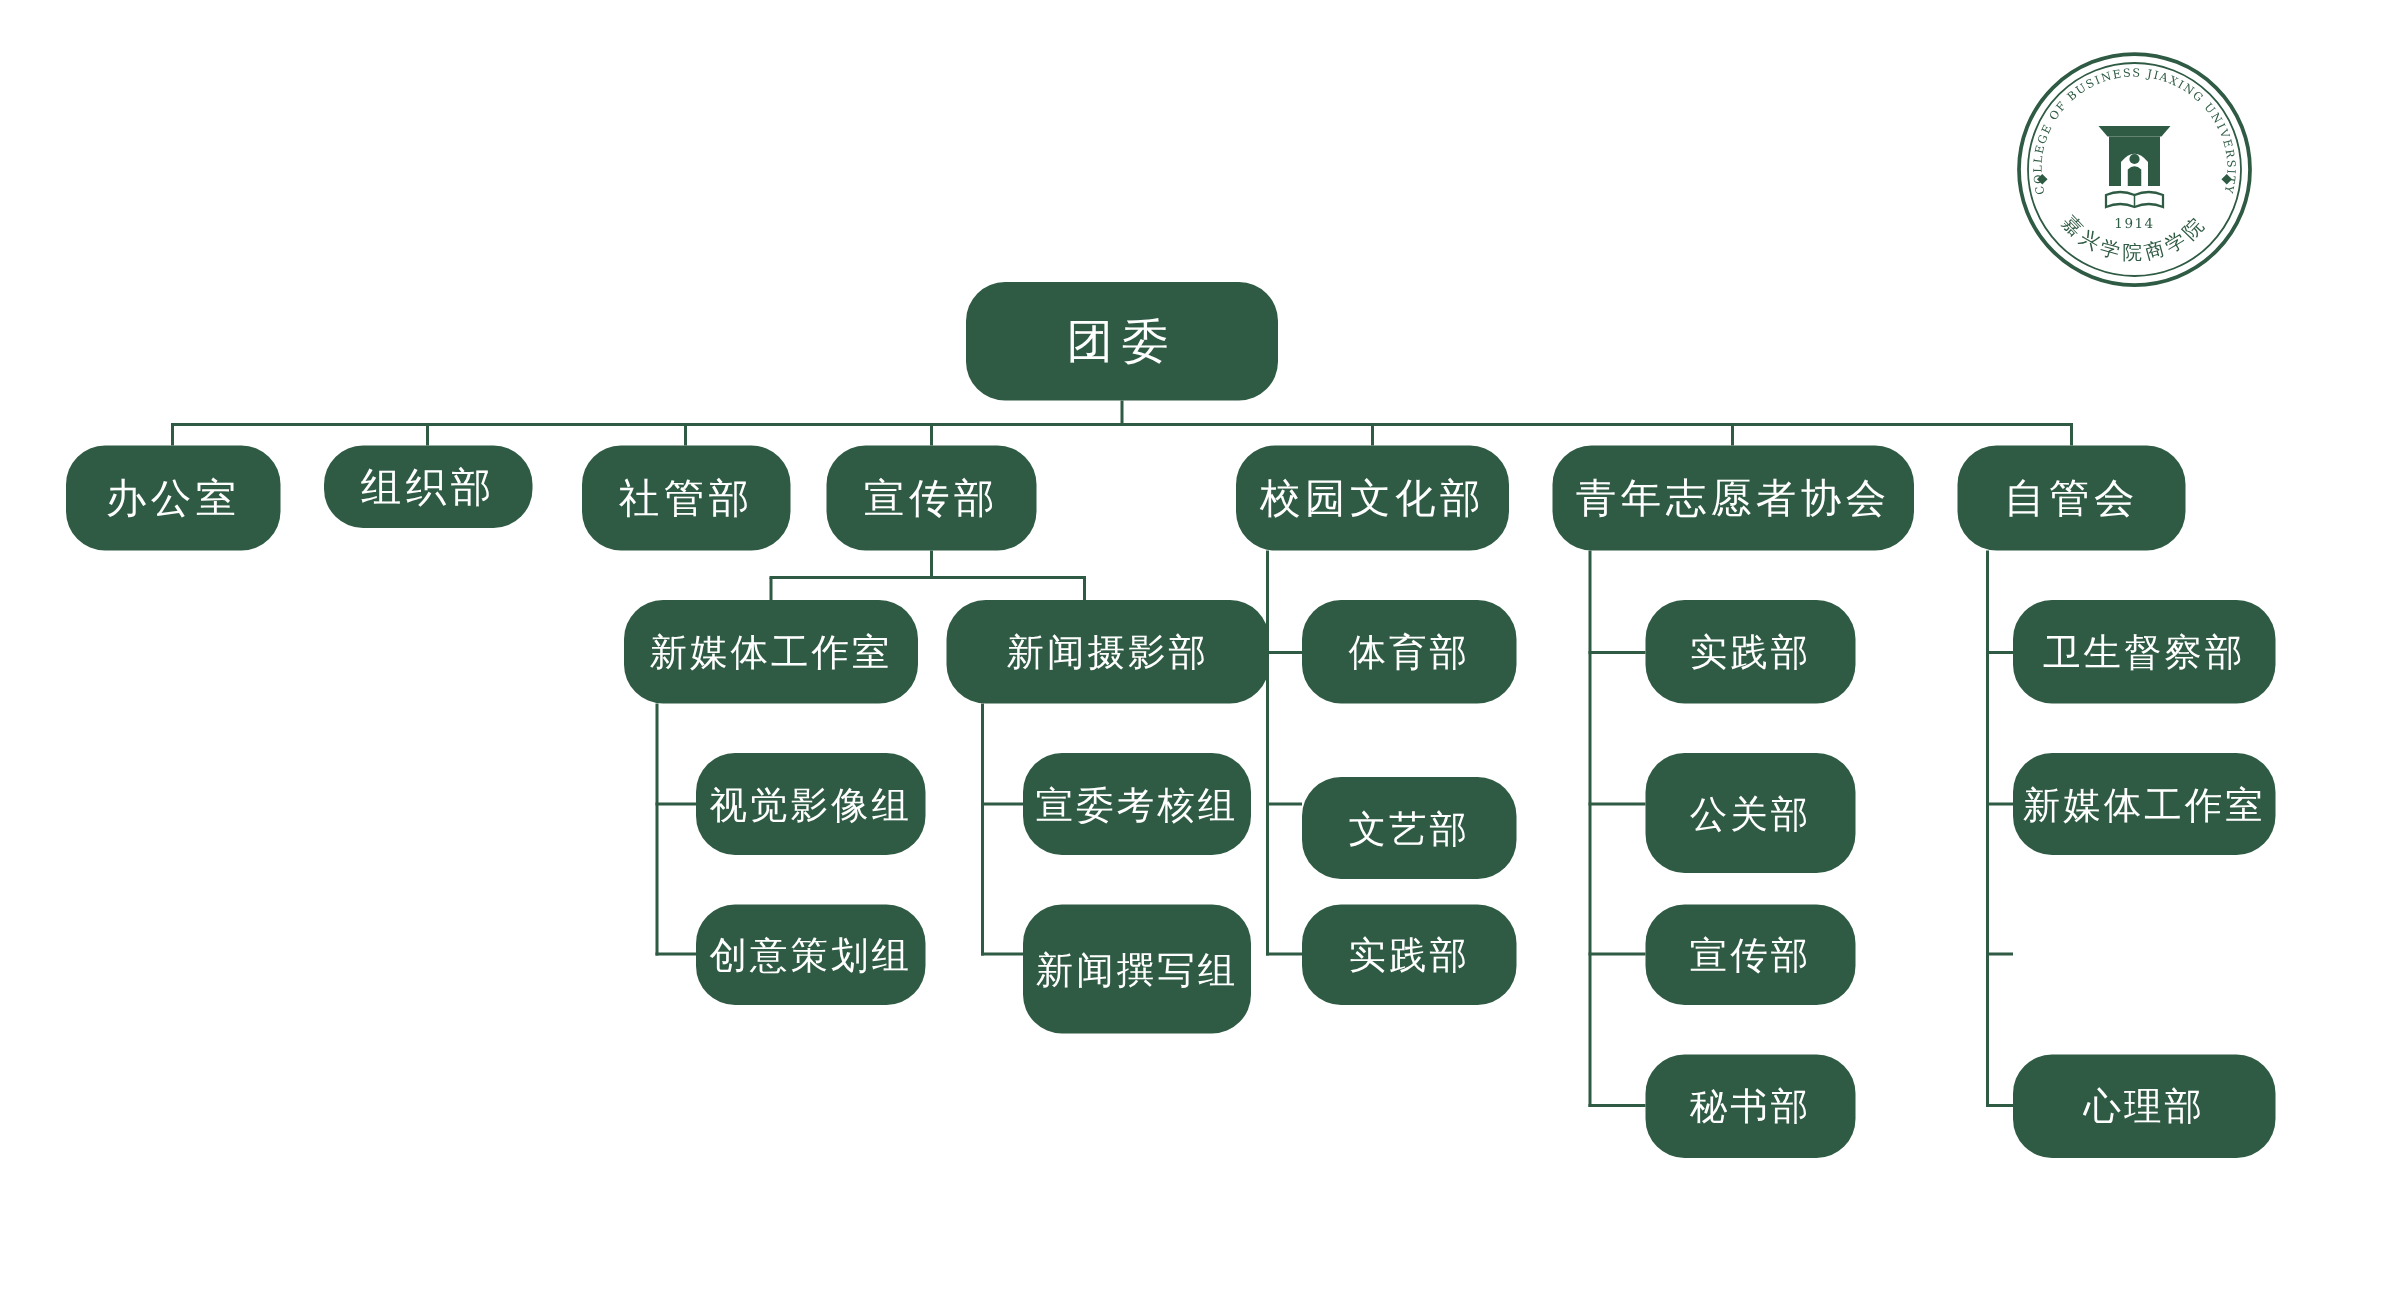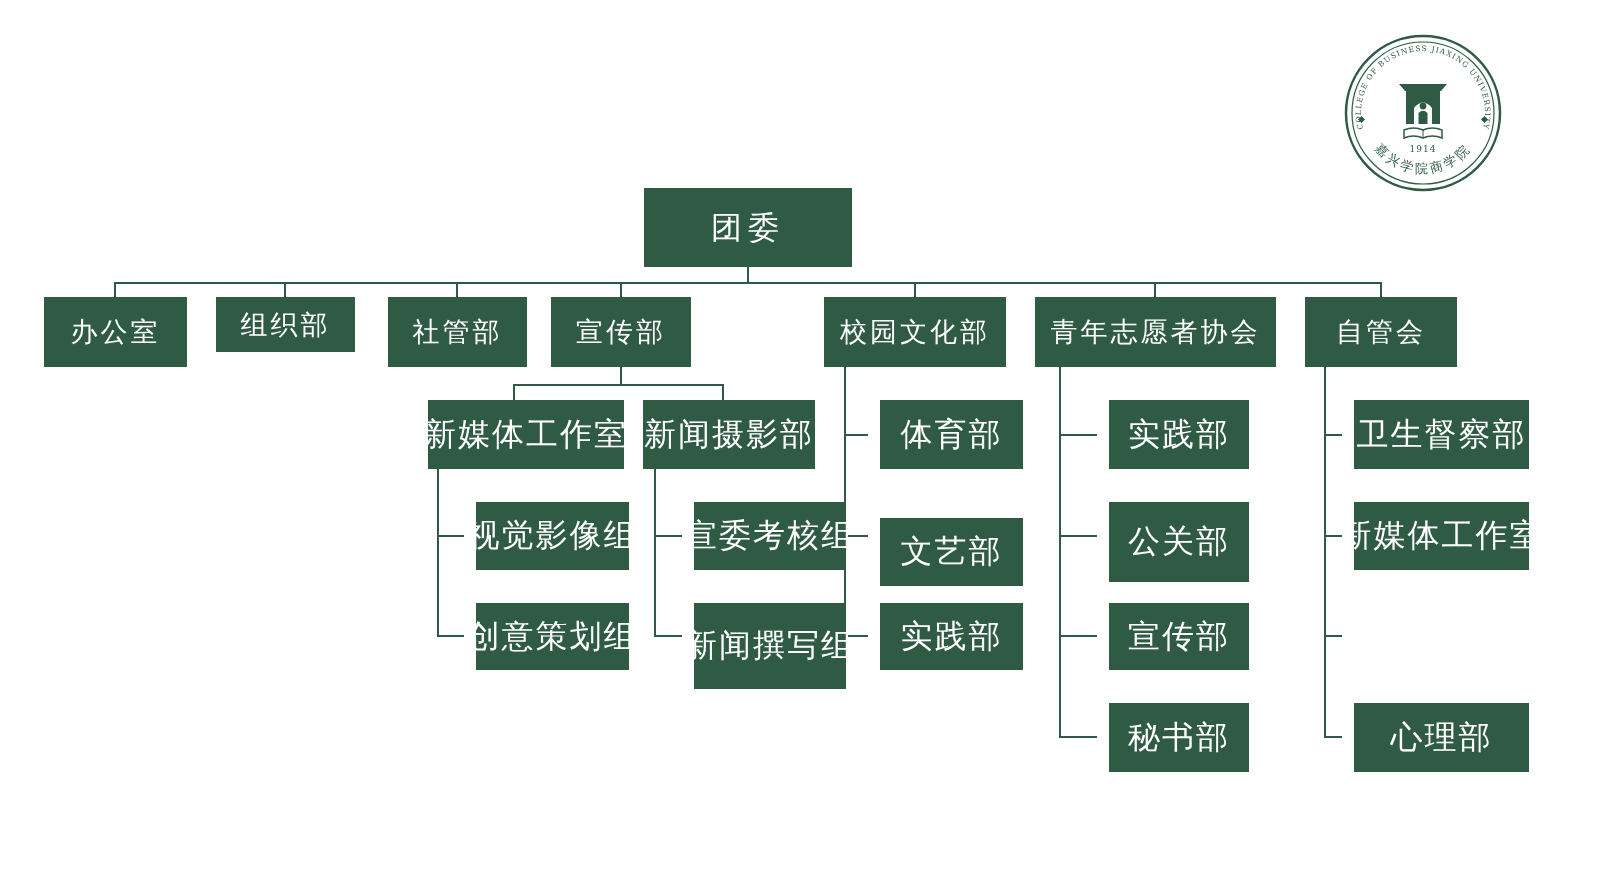--- a/index.html
+++ b/index.html
@@ -12,23 +12,24 @@
   }
   .node{
     position:absolute;
     background:#2F5B44;
     color:#ffffff;
     display:flex;align-items:center;justify-content:center;
     font-size:27px;
     letter-spacing:3px;
     text-align:left;
     white-space:nowrap;
+    border-radius:26px;
   }
   .node.root{font-size:31px;letter-spacing:6px;}
-  .node.sub{font-size:32px;letter-spacing:2px;margin-left:12px;}
+  .node.sub{font-size:25px;letter-spacing:2px;}
   .line{position:absolute;background:#2F5B44;}
   .logo{position:absolute;left:1343px;top:33px;width:160px;height:160px;}
 </style>
 </head>
 <body>
 
 <div class="canvas">
 
   <div class="line" style="left:747px;top:267px;width:2px;height:16px"></div>
 
@@ -76,21 +77,21 @@
 
   <div class="node" style="left:44px;top:297px;width:143px;height:70px">办公室</div>
   <div class="node" style="left:216px;top:297px;width:139px;height:55px">组织部</div>
   <div class="node" style="left:388px;top:297px;width:139px;height:70px">社管部</div>
   <div class="node" style="left:551px;top:297px;width:140px;height:70px">宣传部</div>
   <div class="node" style="left:824px;top:297px;width:182px;height:70px">校园文化部</div>
   <div class="node" style="left:1035px;top:297px;width:241px;height:70px">青年志愿者协会</div>
   <div class="node" style="left:1305px;top:297px;width:152px;height:70px">自管会</div>
 
   <div class="node sub" style="left:416px;top:400px;width:196px;height:69px">新媒体工作室</div>
-  <div class="node sub" style="left:631px;top:400px;width:172px;height:69px">新闻摄影部</div>
+  <div class="node sub" style="left:631px;top:400px;width:215px;height:69px">新闻摄影部</div>
 
   <div class="node sub" style="left:464px;top:502px;width:153px;height:68px">视觉影像组</div>
   <div class="node sub" style="left:464px;top:603px;width:153px;height:67px">创意策划组</div>
 
   <div class="node sub" style="left:682px;top:502px;width:152px;height:68px">宣委考核组</div>
   <div class="node sub" style="left:682px;top:603px;width:152px;height:86px">新闻撰写组</div>
 
   <div class="node sub" style="left:868px;top:400px;width:143px;height:69px">体育部</div>
   <div class="node sub" style="left:868px;top:518px;width:143px;height:68px">文艺部</div>
   <div class="node sub" style="left:868px;top:603px;width:143px;height:67px">实践部</div>

